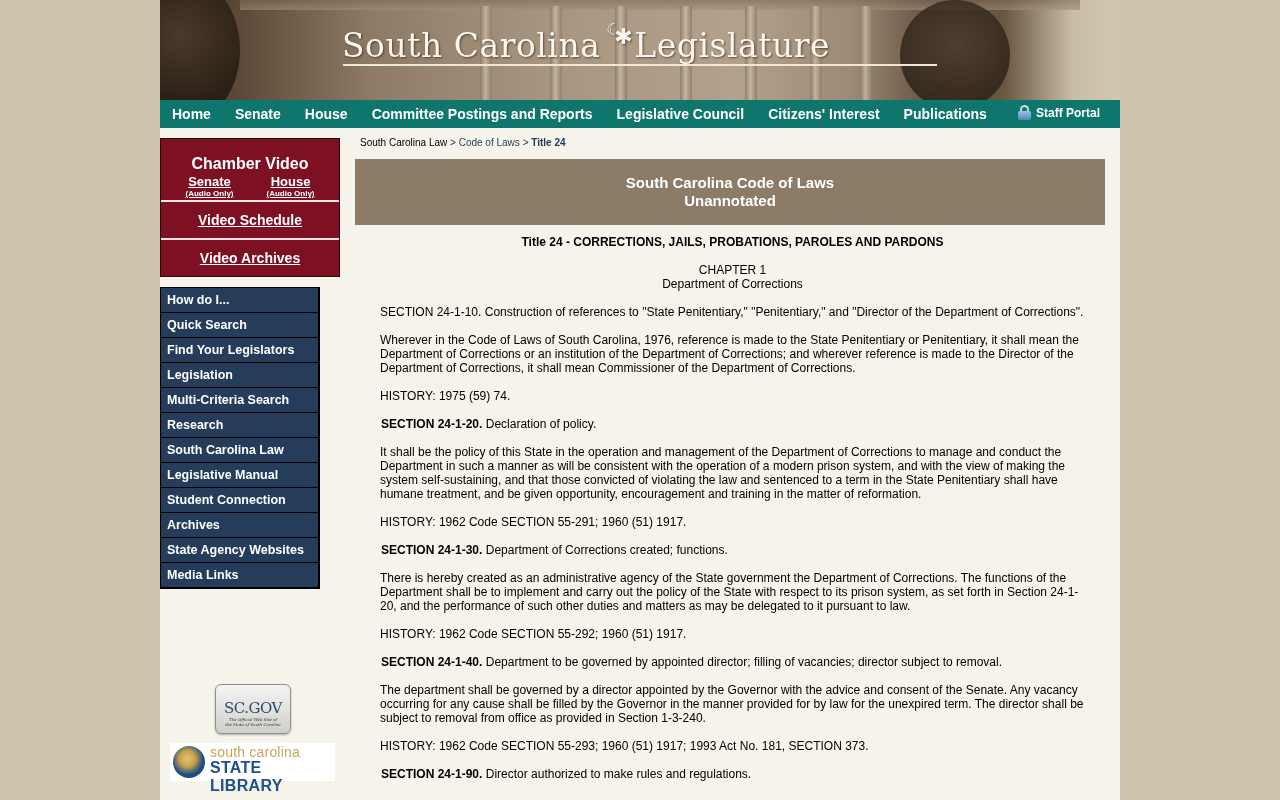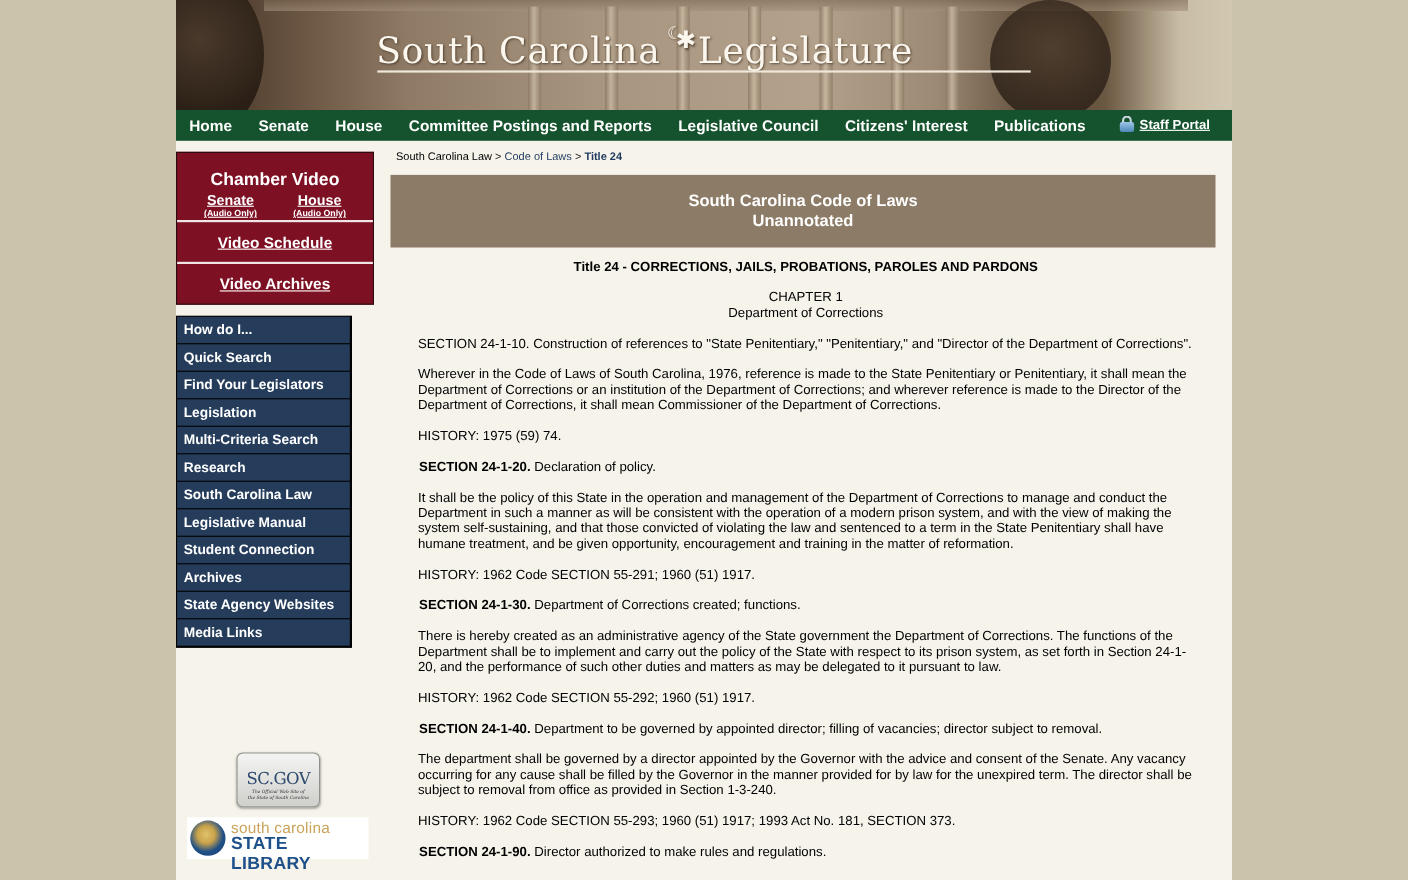--- a/index.html
+++ b/index.html
@@ -87,39 +87,39 @@
       left: 183px; top: 64px;
       width: 594px; height: 2px;
       background: #efe8da;
     }
 
     
     .topnav {
       position: absolute;
       left: 0; top: 100px;
       width: 960px; height: 28px;
-      background: #14532d;
+      background: #0f766e;
       display: flex;
       align-items: center;
     }
     .topnav a {
       color: #fff;
       font-weight: bold;
       font-size: 14px;
       text-decoration: none;
       margin-left: 12px;
       margin-right: 12px;
       white-space: nowrap;
     }
     .topnav a:first-child { margin-left: 12px; }
     .topnav .staff {
       position: absolute;
       right: 20px; top: 5px;
       display: flex; align-items: center;
-      color: #fff; font-weight: bold; font-size: 12px; text-decoration: underline;
+      color: #fff; font-weight: bold; font-size: 12px;
     }
     .lock-icon {
       display: inline-block;
       width: 13px; height: 15px;
       position: relative;
       margin-right: 5px;
     }
     .lock-icon .shackle {
       position: absolute; left: 2px; top: 0;
       width: 9px; height: 8px;

